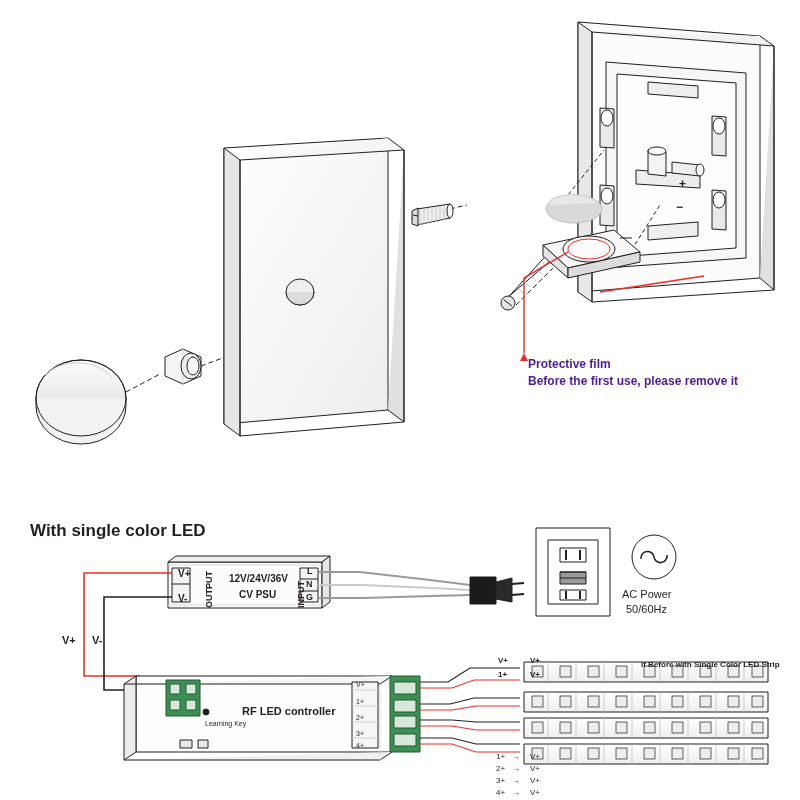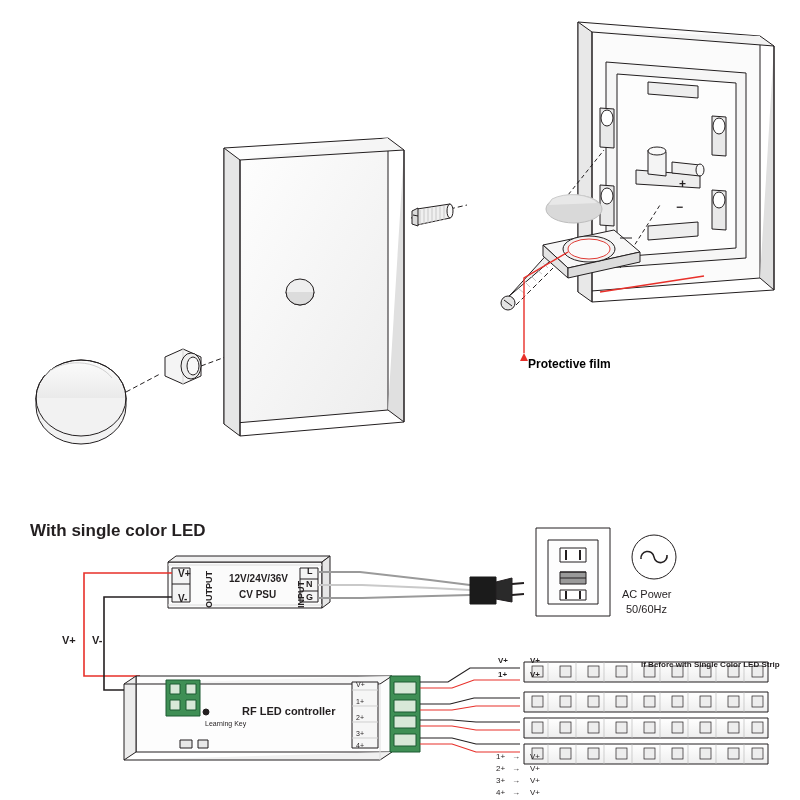--- a/index.html
+++ b/index.html
@@ -26,21 +26,21 @@
     left: 0; top: 0;
     width: 800px;
     height: 800px;
   }
   .lbl {
     position: absolute;
     white-space: nowrap;
     line-height: 1.15;
   }
   .red {
-    color: #000000;
+    color: #4c1d95;
     font-weight: bold;
   }
   .bold {
     font-weight: bold;
   }
   .t7 { font-size: 7px; }
   .t8 { font-size: 8px; }
   .t9 { font-size: 9px; }
   .t10 { font-size: 10px; }
   .t11 { font-size: 11px; }
@@ -322,20 +322,21 @@
 
     </g>
   </svg>
 
   <div class="battary" style="left:608px; top:292px;"></div>
 
   <div class="lbl t12 bold" style="left:679px; top:178px;">+</div>
   <div class="lbl t12 bold" style="left:676px; top:201px;">−</div>
 
   <div class="lbl red t12" style="left:528px; top:358px;">Protective film</div>
+  <div class="lbl red t12" style="left:528px; top:375px;">Before the first use, please remove it</div>
 
   <div class="lbl bold t13" style="left:30px; top:521px;">With single color LED</div>
 
   <div class="lbl bold t10" style="left:229px; top:573px;text-align:right;">12V/24V/36V</div>
   <div class="lbl bold t10" style="left:239px; top:589px;">CV PSU</div>
   <div class="lbl bold t9 rot90" style="left:204px; top:608px;">OUTPUT</div>
   <div class="lbl bold t9 rot90" style="left:296px; top:608px;">INPUT</div>
   <div class="lbl bold t10" style="left:178px; top:568px;">V+</div>
   <div class="lbl bold t10" style="left:178px; top:593px;">V-</div>
   <div class="lbl bold t9" style="left:307px; top:566px;">L</div>

